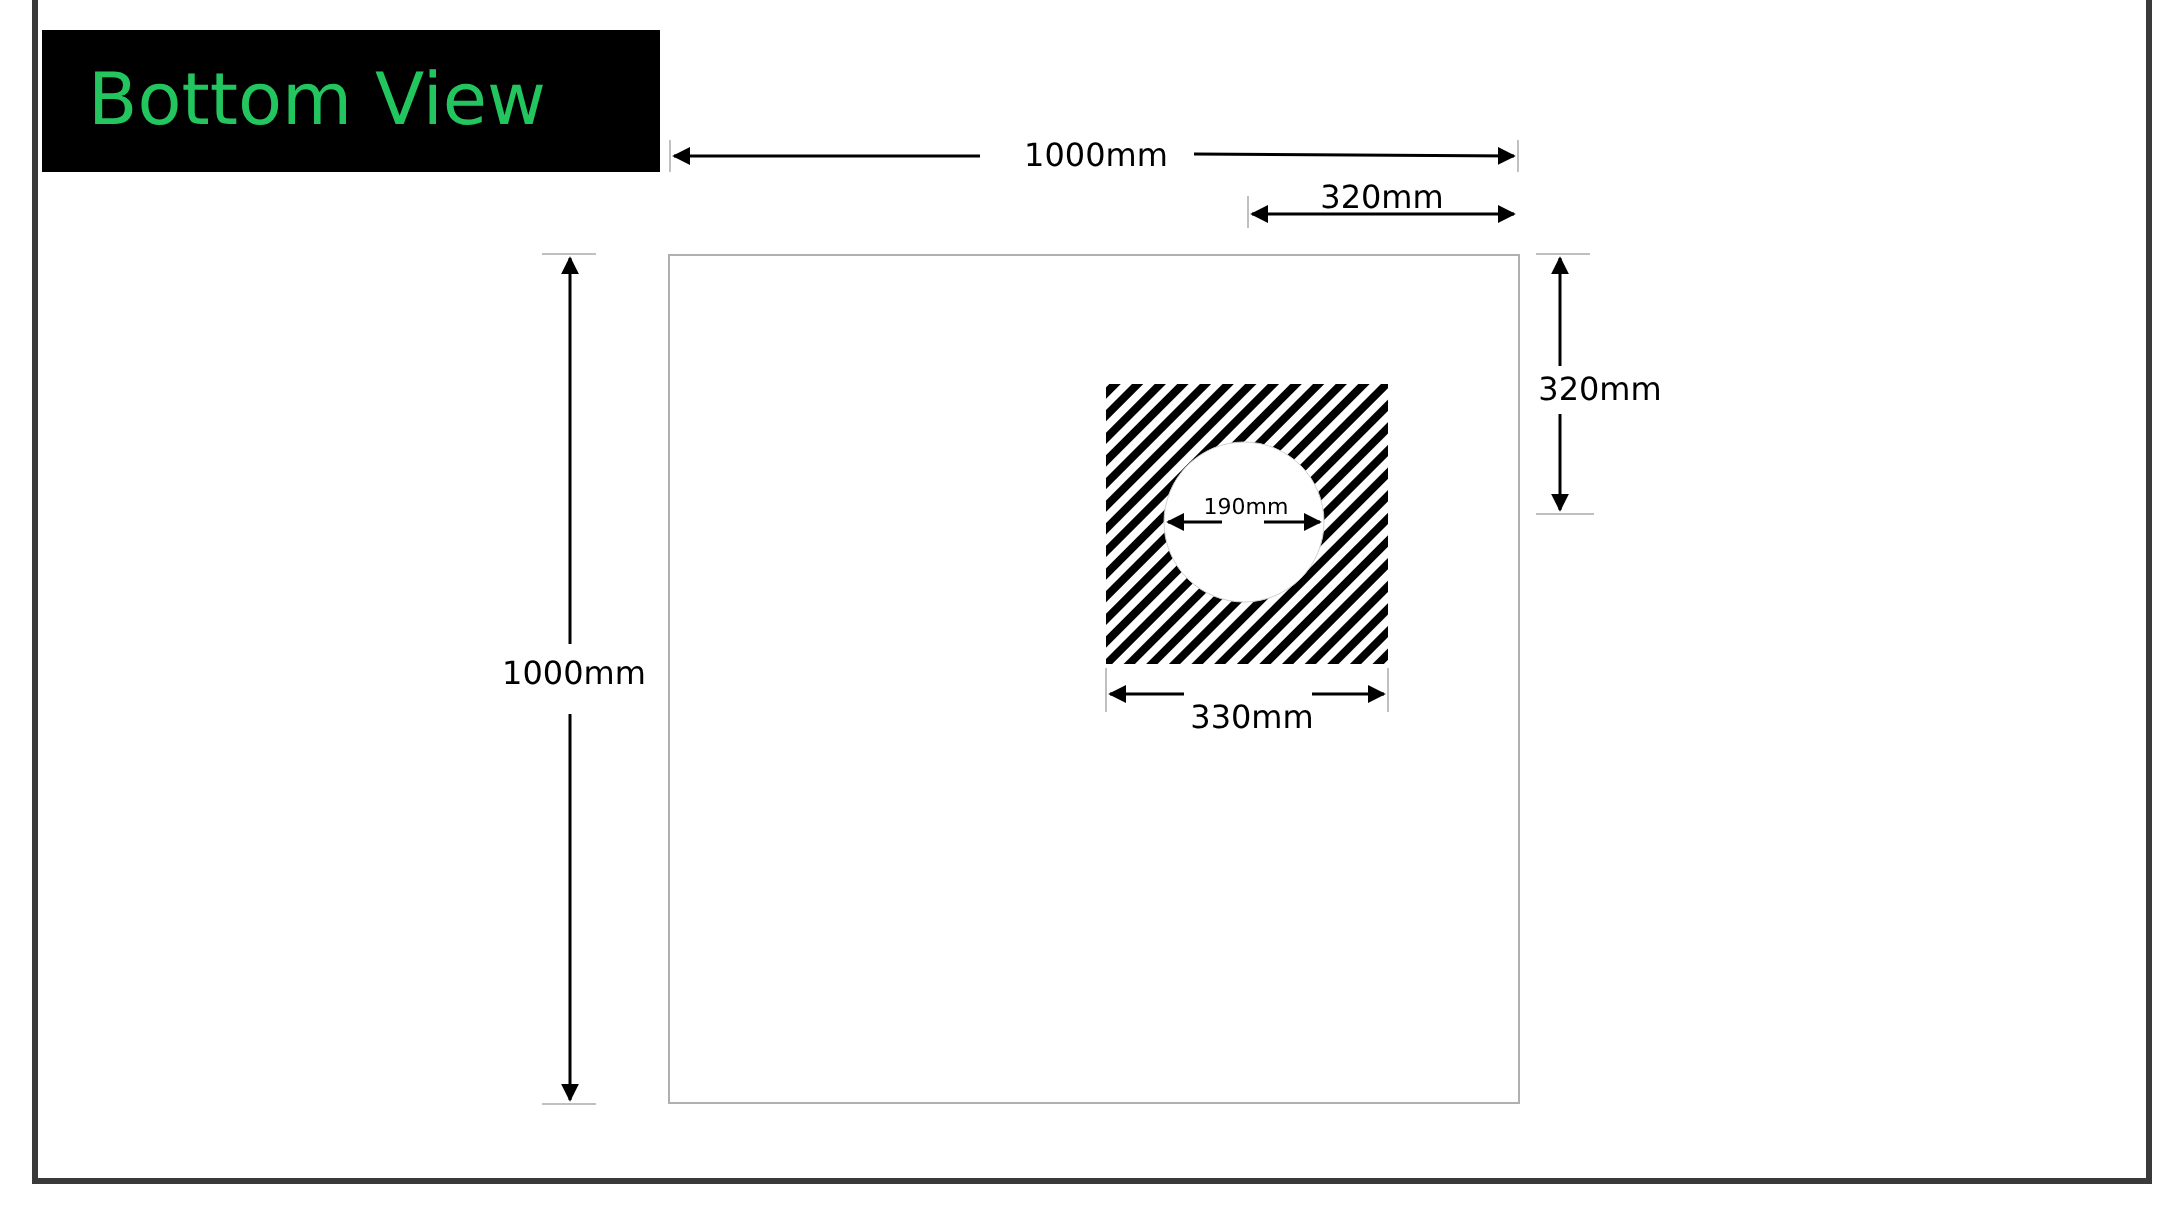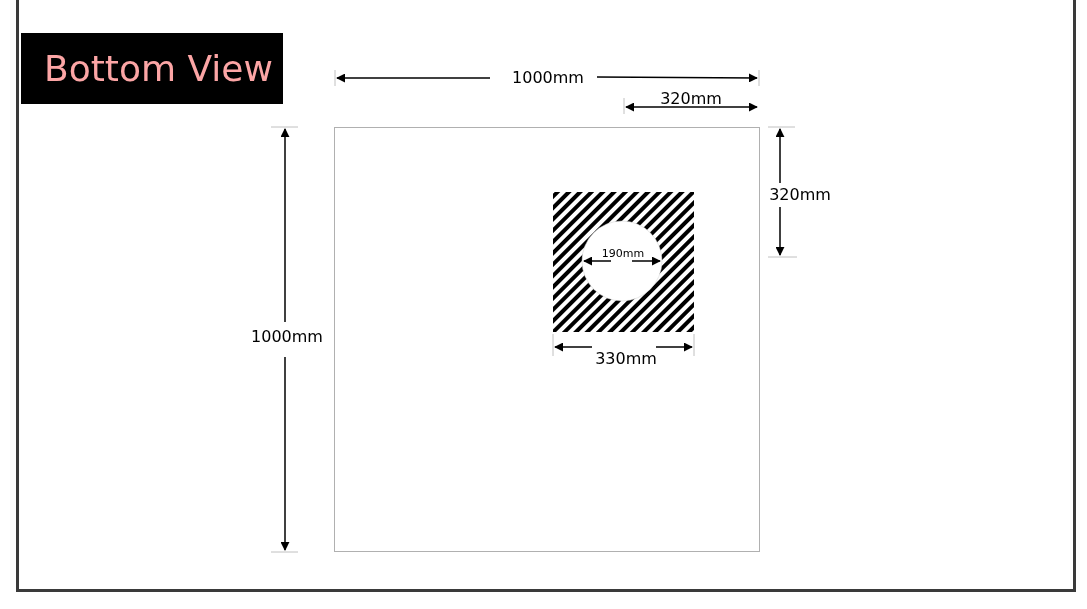--- a/index.html
+++ b/index.html
@@ -22,31 +22,30 @@
     height: 593px;
     border-left: 3px solid #3a3a3a;
     border-right: 3px solid #3a3a3a;
     border-bottom: 3px solid #3a3a3a;
     box-sizing: content-box;
   }
   .title-box {
     position: absolute;
     left: 21px;
     top: 15px;
-    width: 262px;
+    width: 309px;
     height: 71px;
     background: #000000;
-    color: #fca5a5;
+    color: #22c55e;
     font-size: 36px;
     line-height: 71px;
     padding-left: 23px;
     box-sizing: border-box;
     font-family: "DejaVu Sans", "Liberation Sans", sans-serif;
     letter-spacing: 0px;
-    margin-top: 18px;
   }
   svg.drawing {
     position: absolute;
     left: 0;
     top: 0;
   }
   .dim-label {
     font-family: "DejaVu Sans", "Liberation Sans", sans-serif;
     font-size: 16px;
     fill: #000000;

